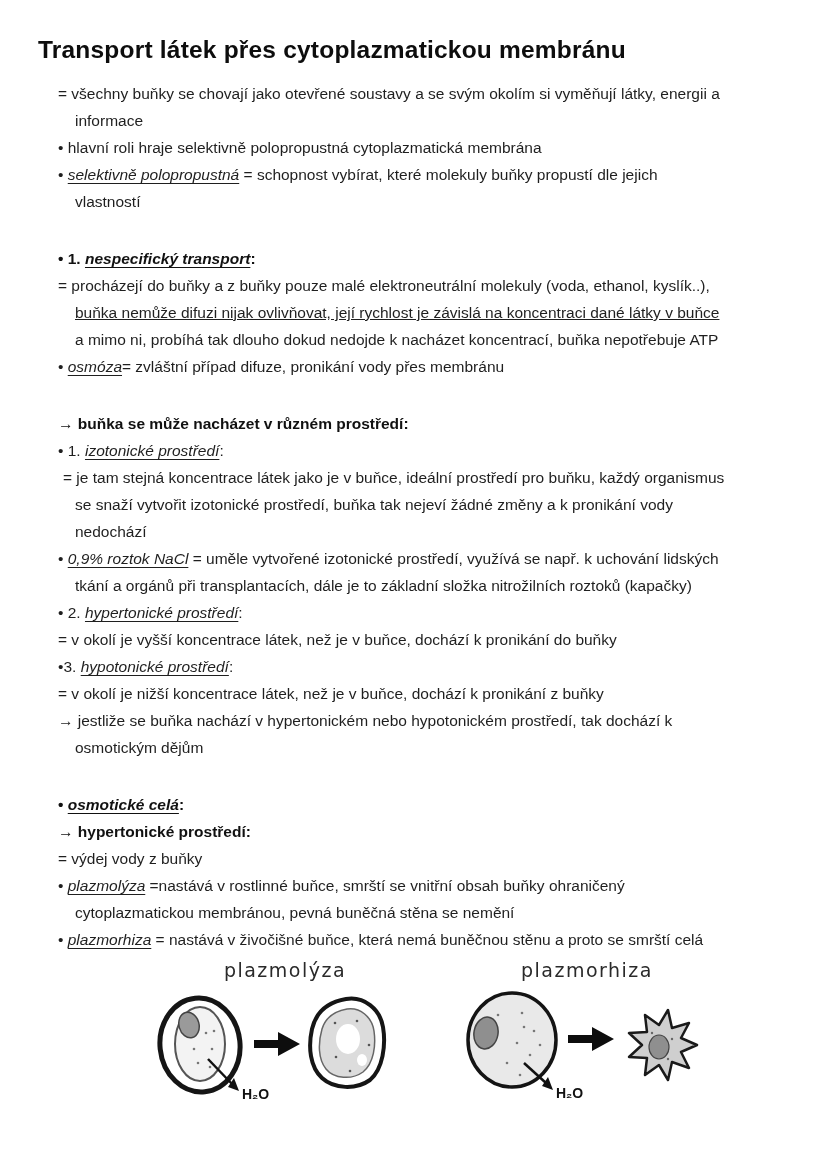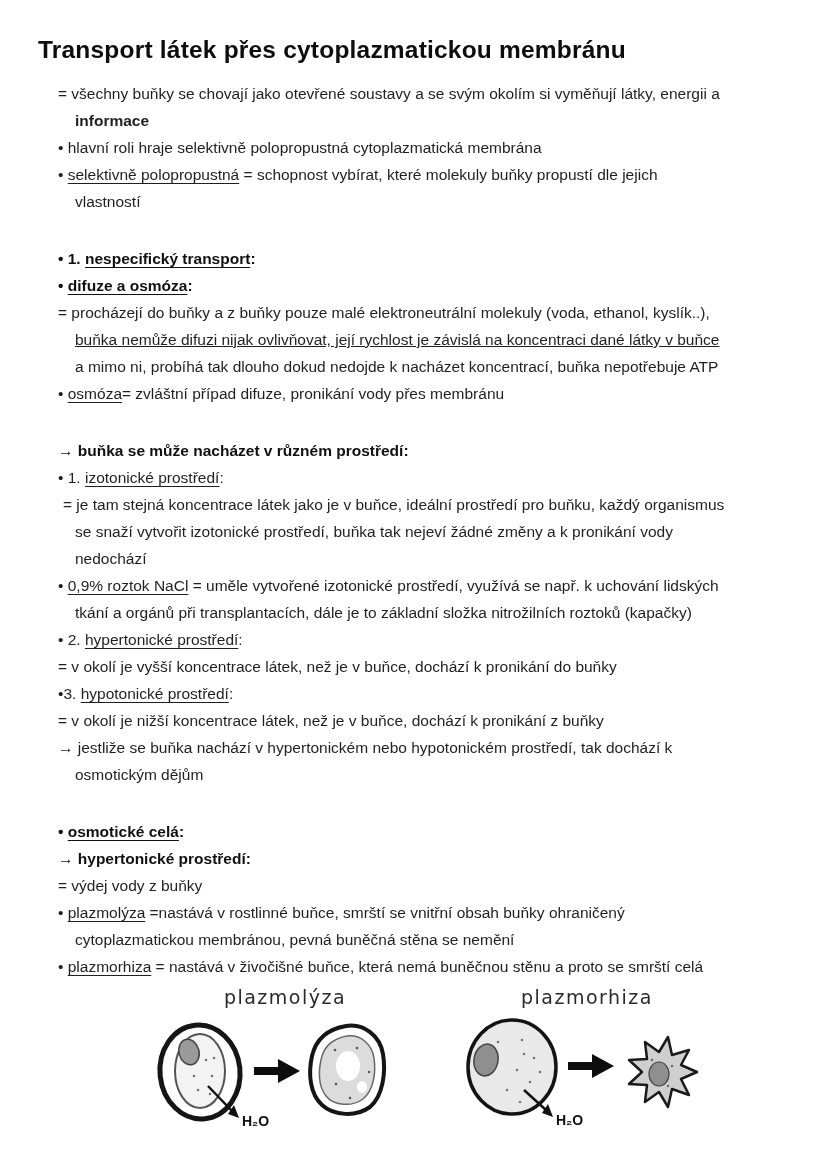--- a/index.html
+++ b/index.html
@@ -18,21 +18,21 @@
     line-height:32px;
     font-weight:bold;
     color:#0d0d0d;
     margin-bottom:14px;
     letter-spacing:0.2px;
   }
   .body { font-size:15.5px; line-height:27px;margin-left:20px; }
   .line { white-space:nowrap; }
   .blank { height:30px; }
   .b { font-weight:bold; color:#111; }
-  .u { text-decoration:underline; text-underline-offset:2.5px; }
+  .u { text-decoration:underline; text-underline-offset:2.5px;font-style:italic; }
   .diagrams { display:flex; margin-top:6px; }
   .diagram { display:flex; flex-direction:column; }
   .d1 { margin-left:112px; width:270px; }
   .d2 { margin-left:42px; width:250px; }
   .dlabel {
     text-align:center;
     font-size:19px;
     color:#2a2a2a;
     letter-spacing:1.5px;
     font-family:"DejaVu Sans",sans-serif;
@@ -43,27 +43,26 @@
 </style>
 </head>
 <body>
 
 <div class="page">
 
   <h1 class="title">Transport látek přes cytoplazmatickou membránu</h1>
 
   <div class="body">
       <div class="line"><span>= všechny buňky se chovají jako otevřené soustavy a se svým okolím si vyměňují látky, energii a</span></div>
-      <div class="line" style="padding-left: 17px; font-weight: bold;"><span>informace</span></div>
+      <div class="line" style="padding-left: 17px;"><span>informace</span></div>
       <div class="line"><span>• hlavní roli hraje selektivně polopropustná cytoplazmatická membrána</span></div>
       <div class="line"><span>• </span><span class="u">selektivně polopropustná</span><span> = schopnost vybírat, které molekuly buňky propustí dle jejich</span></div>
       <div class="line" style="padding-left: 17px;"><span>vlastností</span></div>
       <div class="line blank"></div>
       <div class="line"><span class="b">• 1. </span><span class="b u">nespecifický transport</span><span class="b">:</span></div>
-      <div class="line"><span class="b">• </span><span class="b u">difuze a osmóza</span><span class="b">:</span></div>
       <div class="line"><span>= procházejí do buňky a z buňky pouze malé elektroneutrální molekuly (voda, ethanol, kyslík..),</span></div>
       <div class="line" style="padding-left: 17px; text-decoration: underline;"><span>buňka nemůže difuzi nijak ovlivňovat, její rychlost je závislá na koncentraci dané látky v buňce</span></div>
       <div class="line" style="padding-left: 17px;"><span>a mimo ni, probíhá tak dlouho dokud nedojde k nacházet koncentrací, buňka nepotřebuje ATP</span></div>
       <div class="line"><span>• </span><span class="u">osmóza</span><span>= zvláštní případ difuze, pronikání vody přes membránu</span></div>
       <div class="line blank"></div>
       <div class="line"><span class="b">→ buňka se může nacházet v různém prostředí:</span></div>
       <div class="line"><span>• 1. </span><span class="u">izotonické prostředí</span><span>:</span></div>
       <div class="line" style="padding-left: 5px;"><span>= je tam stejná koncentrace látek jako je v buňce, ideální prostředí pro buňku, každý organismus</span></div>
       <div class="line" style="padding-left: 17px;"><span>se snaží vytvořit izotonické prostředí, buňka tak nejeví žádné změny a k pronikání vody</span></div>
       <div class="line" style="padding-left: 17px;"><span>nedochází</span></div>

